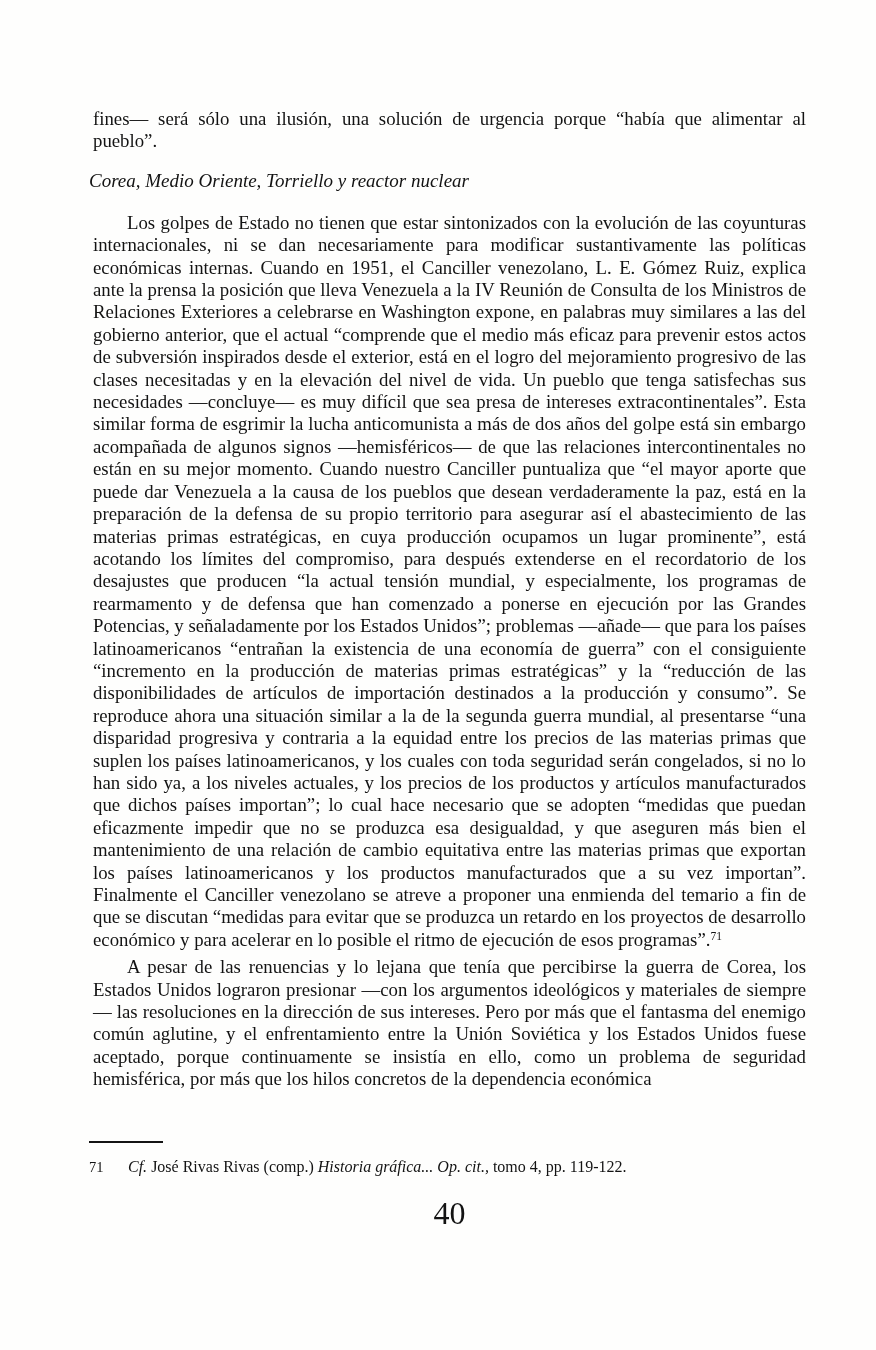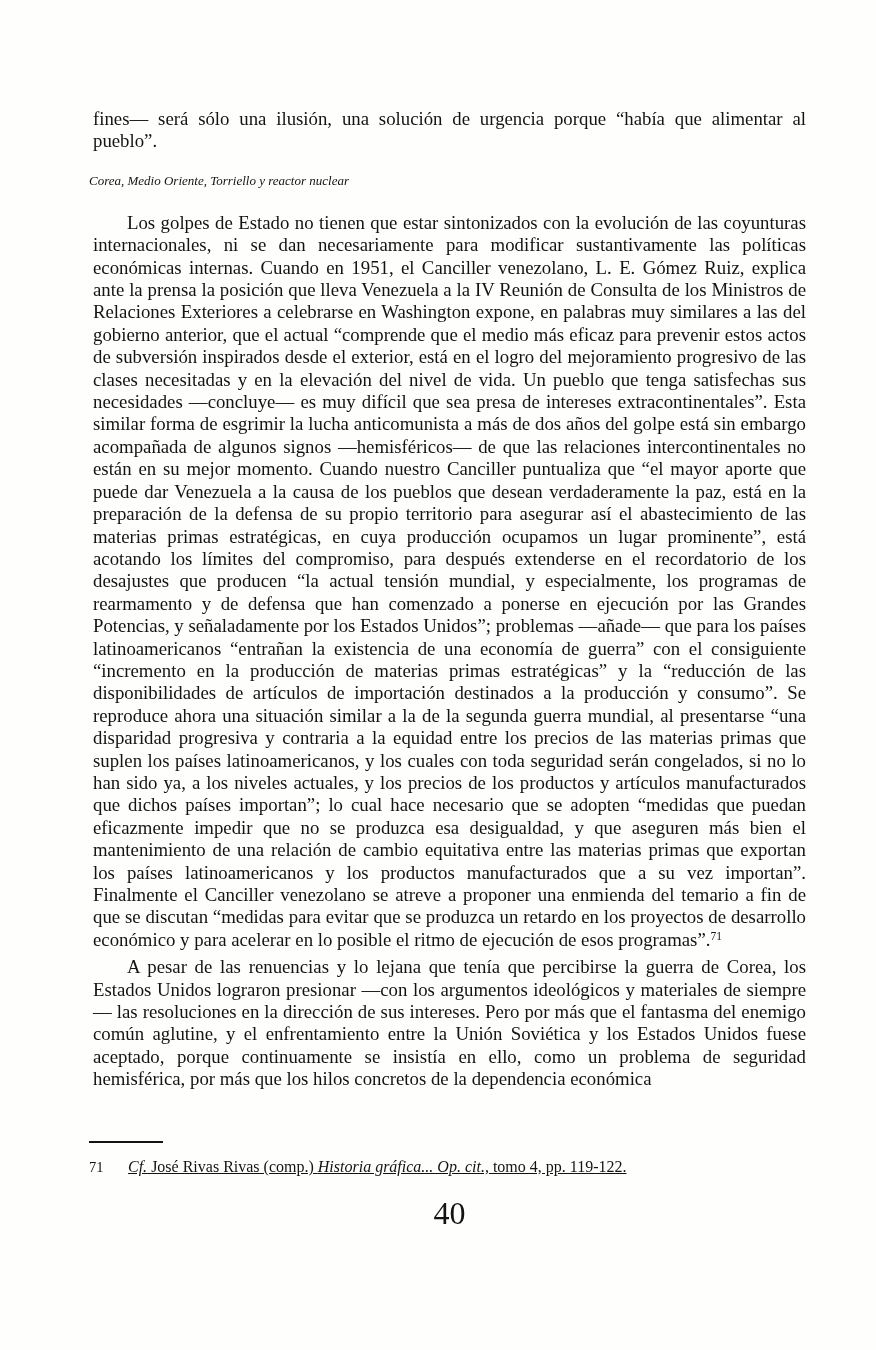--- a/index.html
+++ b/index.html
@@ -26,21 +26,21 @@
     text-align: justify;
   }
   .text-column p {
     margin: 4px;
     padding: 0;
   }
   p.continuation {
     text-indent: 0;
   }
   h2.section-heading {
-    font-size: 13px;
+    font-size: 19px;
     font-style: italic;
     font-weight: normal;
     margin: 16px 0 20px 0;
     text-align: left;
     line-height: 23px;
   }
   p.body-par {
     text-indent: 34px;
   }
   p.body-par + p.body-par {
@@ -61,21 +61,20 @@
   .footnote-divider {
     width: 74px;
     height: 0;
     border-top: 2px solid #141414;
     margin: 0 0 14px 0;
   }
   .footnote-line {
     font-size: 16px;
     line-height: 19px;
     text-align: left;
-    text-decoration: underline;
   }
   .footnote-marker {
     display: inline-block;
     width: 39px;
     font-size: 14.5px;
   }
   .italic { font-style: italic; }
   .page-number {
     position: absolute;
     left: 89px;

